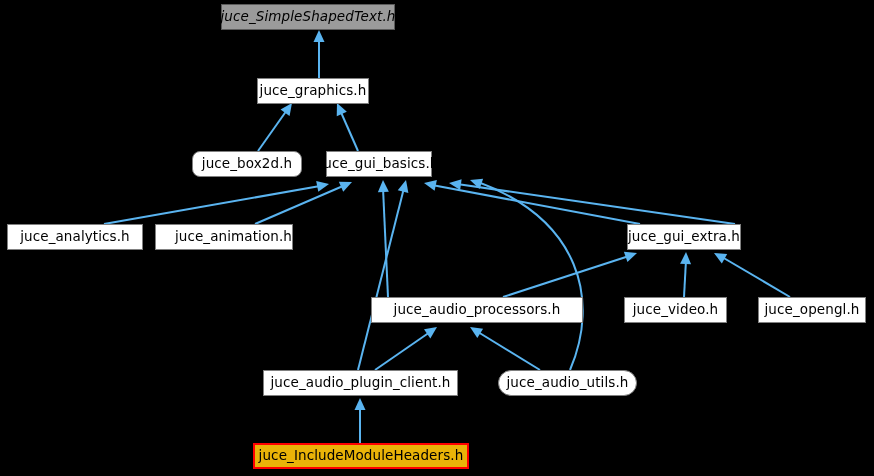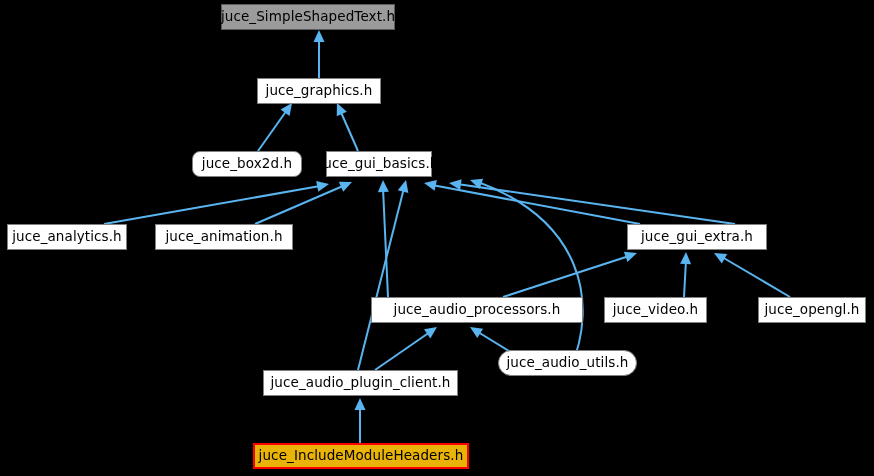--- a/index.html
+++ b/index.html
@@ -36,20 +36,21 @@
     font-size: 13.5px;
     line-height: 1;
     white-space: nowrap;
     letter-spacing: 0.1px;
     height: 26px;
   }
   .node.current {
     background: #9b9b9b;
     border: 1px solid #5c5c5c;
     color: #000000;
+    font-style: italic;
   }
   .node.highlight {
     background: #eab308;
     border: 2px solid #ff0000;
     color: #000000;
   }
   .node-label {
     pointer-events: none;
   }
 </style>
@@ -90,51 +91,51 @@
       <path d="M 540,370 L 478,332" stroke="#5ab4f0" stroke-width="2" fill="none"></path>
       <polygon points="470,327 483.09965812833076,328.6275616488657 477.31849626655577,337.98588241318873" fill="#5ab4f0"></polygon>
       <path d="M 360,443 L 360,406" stroke="#5ab4f0" stroke-width="2" fill="none"></path>
       <polygon points="360,398 365.5,410 354.5,410" fill="#5ab4f0"></polygon>
     </svg>
 
   <div id="node-layer">
       <div class="node current" style="left: 221px; top: 4px; width: 174px;">
         <span class="node-label">juce_SimpleShapedText.h</span>
       </div>
-      <div class="node" style="left: 257px; top: 78px; width: 124px;">
+      <div class="node" style="left: 257px; top: 78px; width: 112px;">
         <span class="node-label">juce_graphics.h</span>
       </div>
       <div class="node" style="left: 192px; top: 151px; width: 110px; border-radius: 8px;">
         <span class="node-label">juce_box2d.h</span>
       </div>
       <div class="node" style="left: 326px; top: 151px; width: 106px;">
         <span class="node-label">juce_gui_basics.h</span>
       </div>
-      <div class="node" style="left: 7px; top: 224px; width: 120px;">
+      <div class="node" style="left: 7px; top: 224px; width: 136px;">
         <span class="node-label">juce_analytics.h</span>
       </div>
-      <div class="node" style="left: 155px; top: 224px; width: 138px;">
+      <div class="node" style="left: 155px; top: 224px; width: 138px; justify-content: flex-end;">
         <span class="node-label">juce_animation.h</span>
       </div>
-      <div class="node" style="left: 627px; top: 224px; width: 140px;">
+      <div class="node" style="left: 627px; top: 224px; width: 114px;">
         <span class="node-label">juce_gui_extra.h</span>
       </div>
       <div class="node" style="left: 371px; top: 297px; width: 212px;">
         <span class="node-label">juce_audio_processors.h</span>
       </div>
-      <div class="node" style="left: 604px; top: 297px; width: 103px;">
+      <div class="node" style="left: 624px; top: 297px; width: 103px;">
         <span class="node-label">juce_video.h</span>
       </div>
       <div class="node" style="left: 758px; top: 297px; width: 108px; align-items: center;">
         <span class="node-label">juce_opengl.h</span>
       </div>
       <div class="node" style="left: 263px; top: 370px; width: 195px; text-align: center;">
         <span class="node-label">juce_audio_plugin_client.h</span>
       </div>
-      <div class="node" style="left: 498px; top: 350px; width: 139px; border-radius: 13px;">
+      <div class="node" style="left: 498px; top: 370px; width: 139px; border-radius: 13px;">
         <span class="node-label">juce_audio_utils.h</span>
       </div>
       <div class="node highlight" style="left: 253px; top: 443px; width: 216px;">
         <span class="node-label">juce_IncludeModuleHeaders.h</span>
       </div>
     </div>
 
 </div>
 
 </body></html>

